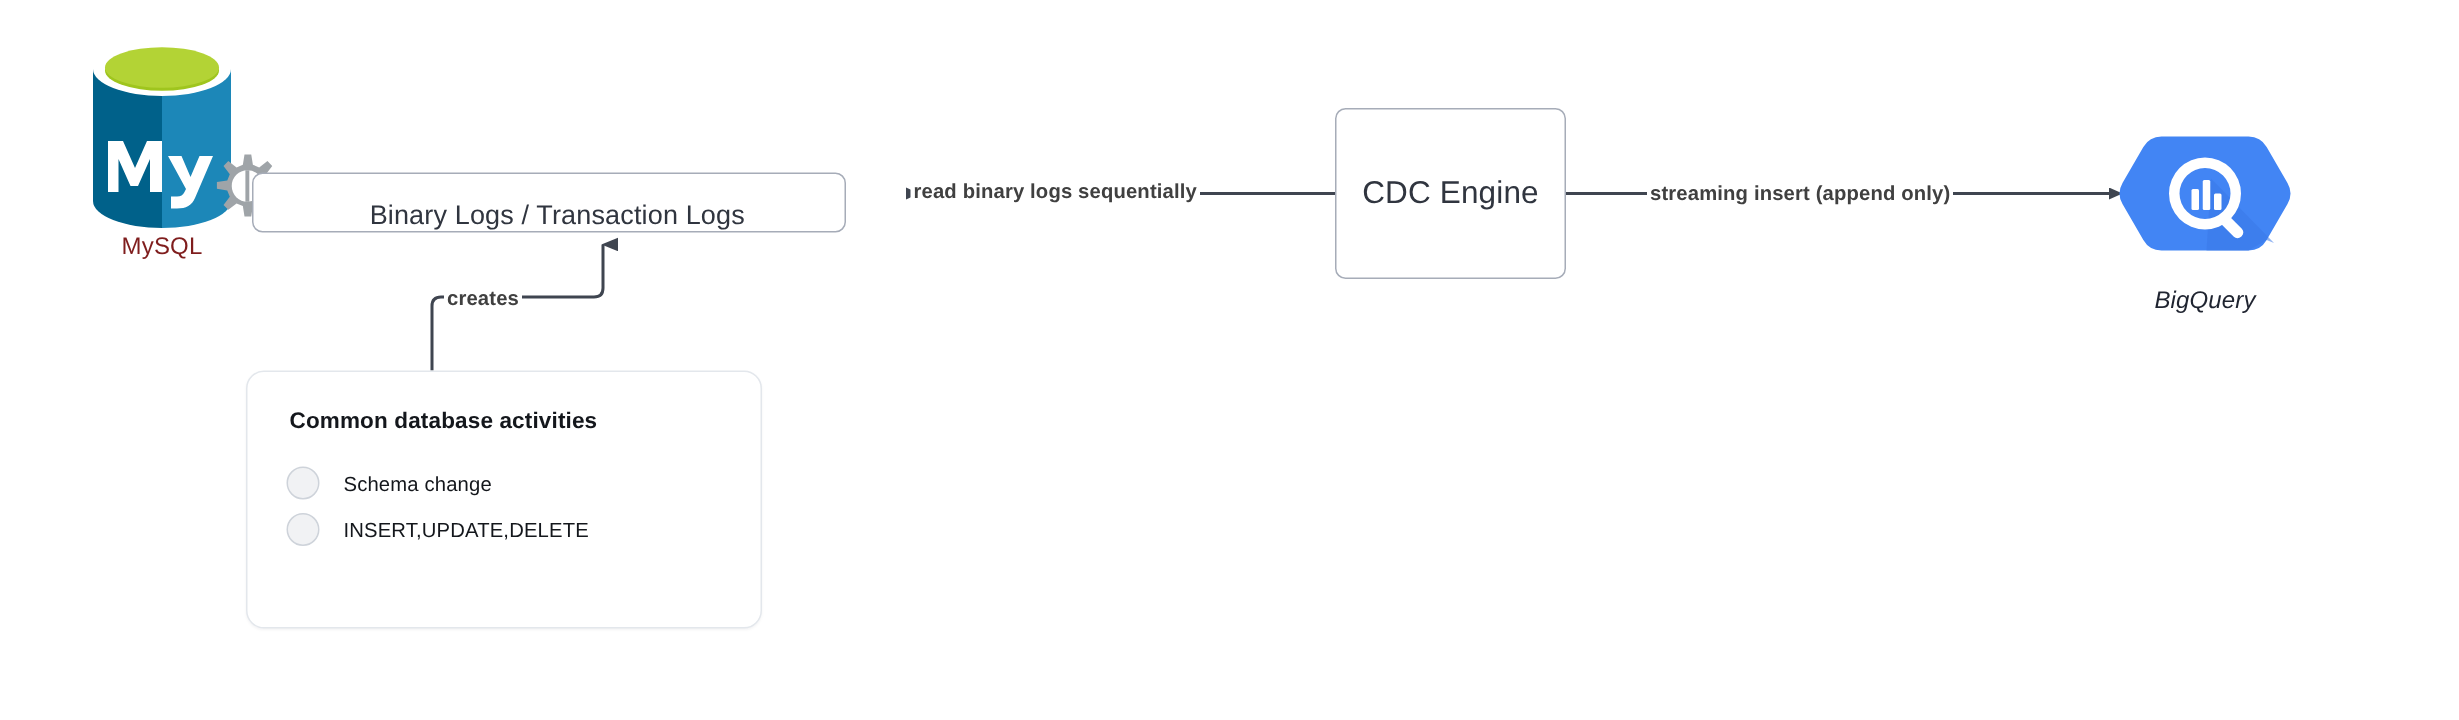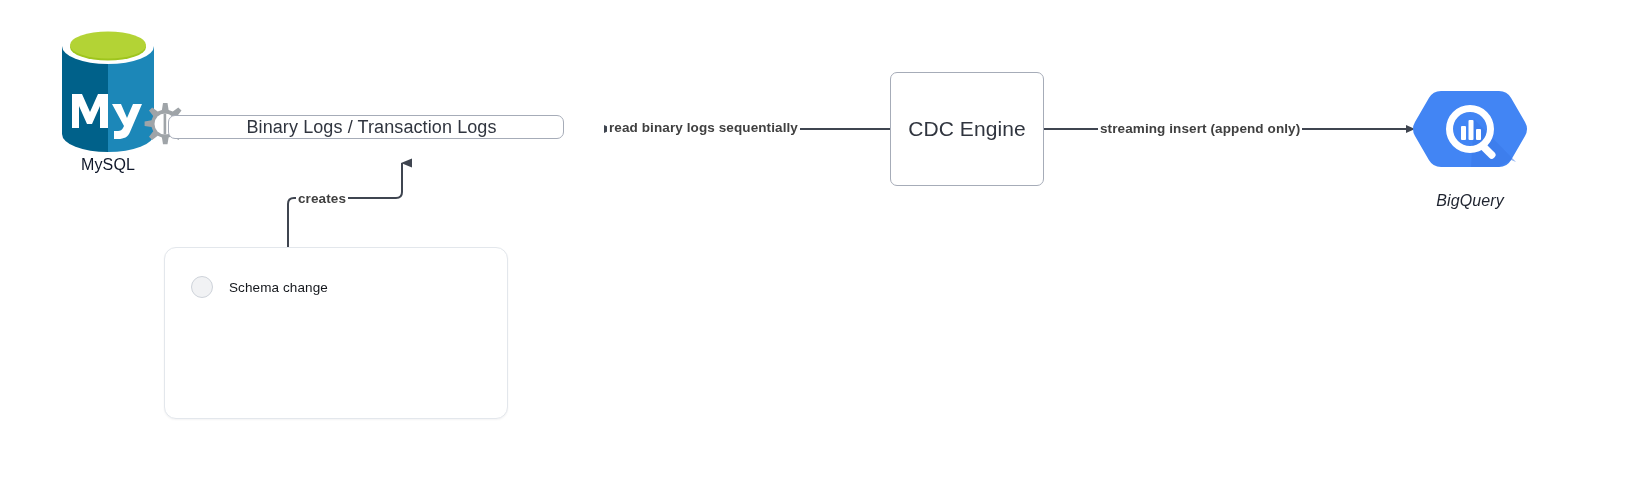--- a/index.html
+++ b/index.html
@@ -34,37 +34,37 @@
     width: 96px;
     height: 124px;
   }
   #mysql-label {
     position: absolute;
     left: -8px;
     top: 128px;
     width: 112px;
     text-align: center;
     font-size: 16px;
-    color: #0f172a;
+    color: #7f1d1d;
     letter-spacing: 0.1px;
   }
   #gear-icon {
     position: absolute;
     left: 78px;
     top: 72px;
     width: 50px;
     height: 50px;
   }
 
   
   #binlog-box {
     left: 168px;
     top: 115px;
     width: 396px;
-    height: 24px;
+    height: 40px;
     box-sizing: border-box;
     border: 1px solid #a6acb8;
     border-radius: 7px;
     background: #ffffff;
     display: flex;
     align-items: flex-end;
     justify-content: center;
     padding-left: 11px;
   }
   #binlog-label {
@@ -265,21 +265,26 @@
       </g>
     </svg>
     <div id="bigquery-label">BigQuery</div>
   </div>
 
   <div class="abs edge-label" id="edge-read-label">read binary logs sequentially</div>
   <div class="abs edge-label" id="edge-stream-label">streaming insert (append only)</div>
   <div class="abs edge-label" id="edge-creates-label">creates</div>
 
   <div class="abs" id="activities-card">
+    <div id="activities-title">Common database activities</div>
 
     <div class="activity-row">
       <span class="activity-bullet"></span>
       <span class="activity-text">Schema change</span>
     </div>
 
+    <div class="activity-row">
+      <span class="activity-bullet"></span>
+      <span class="activity-text">INSERT,UPDATE,DELETE</span>
+    </div>
   </div>
 
 </div>
 
 </body></html>

